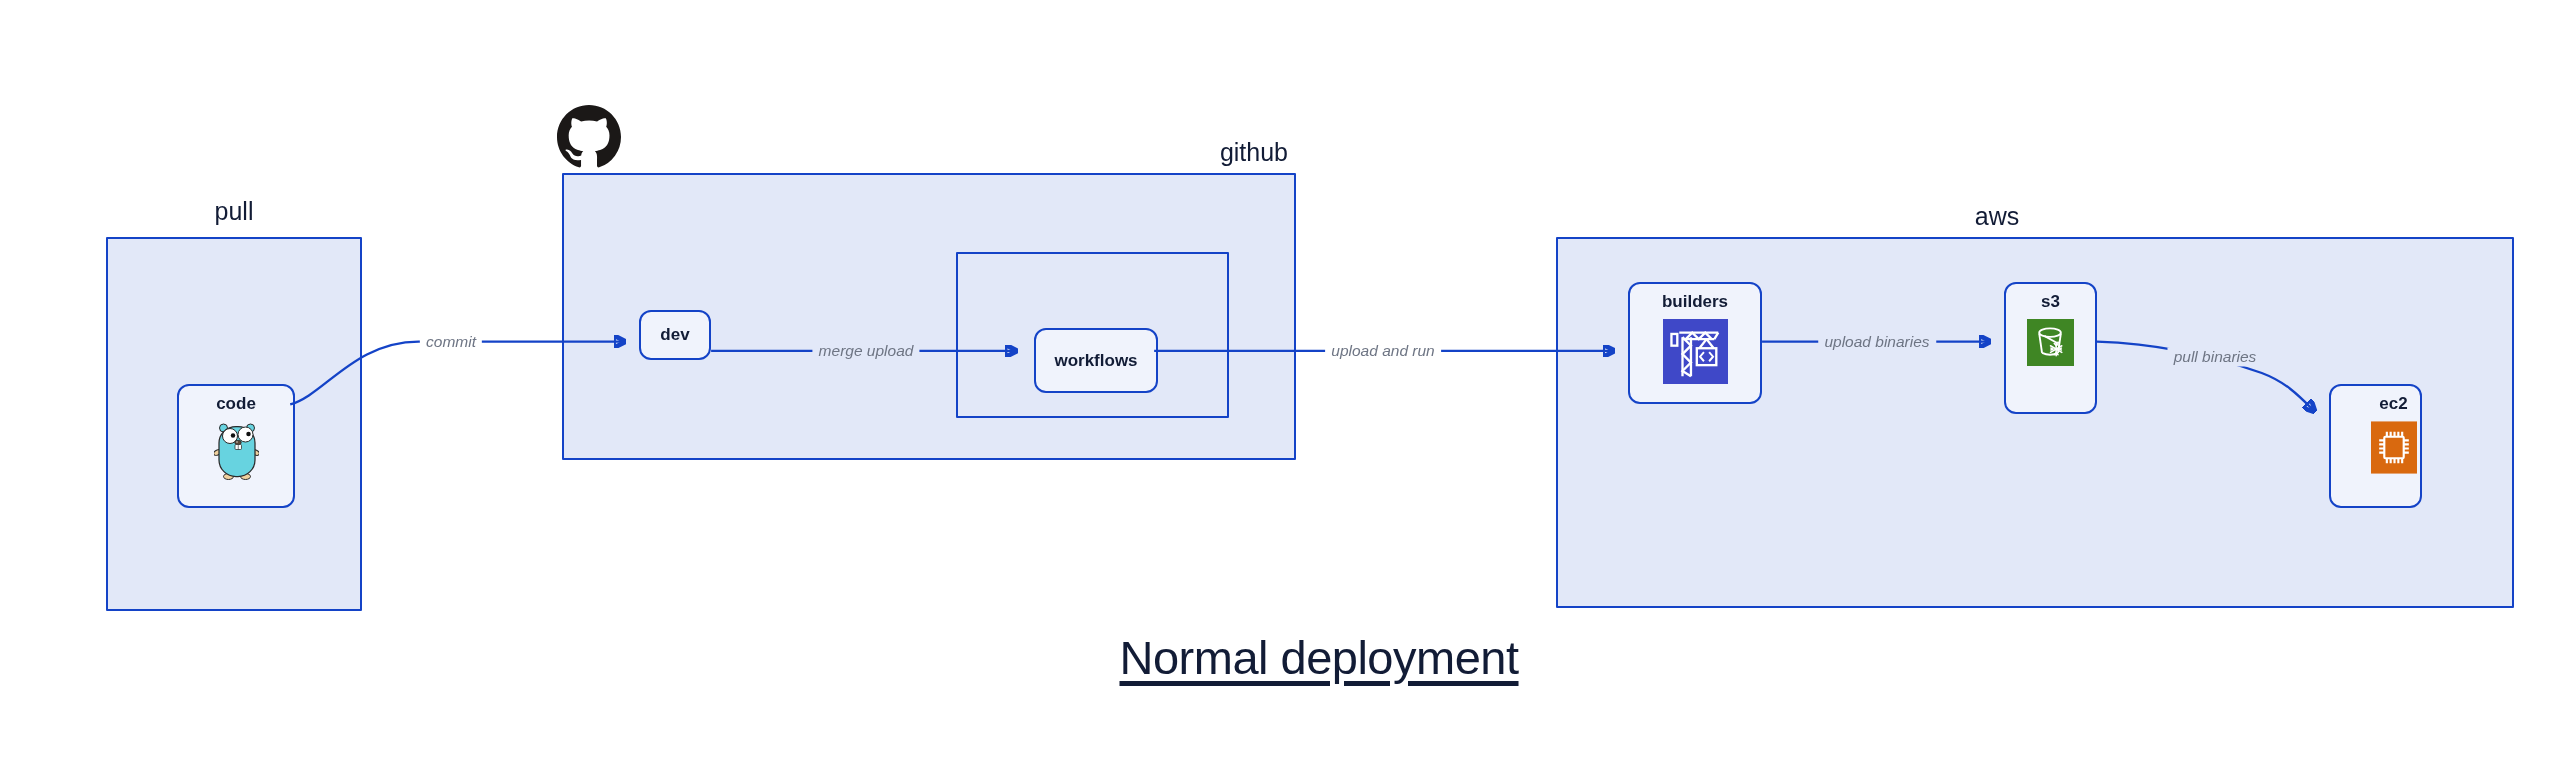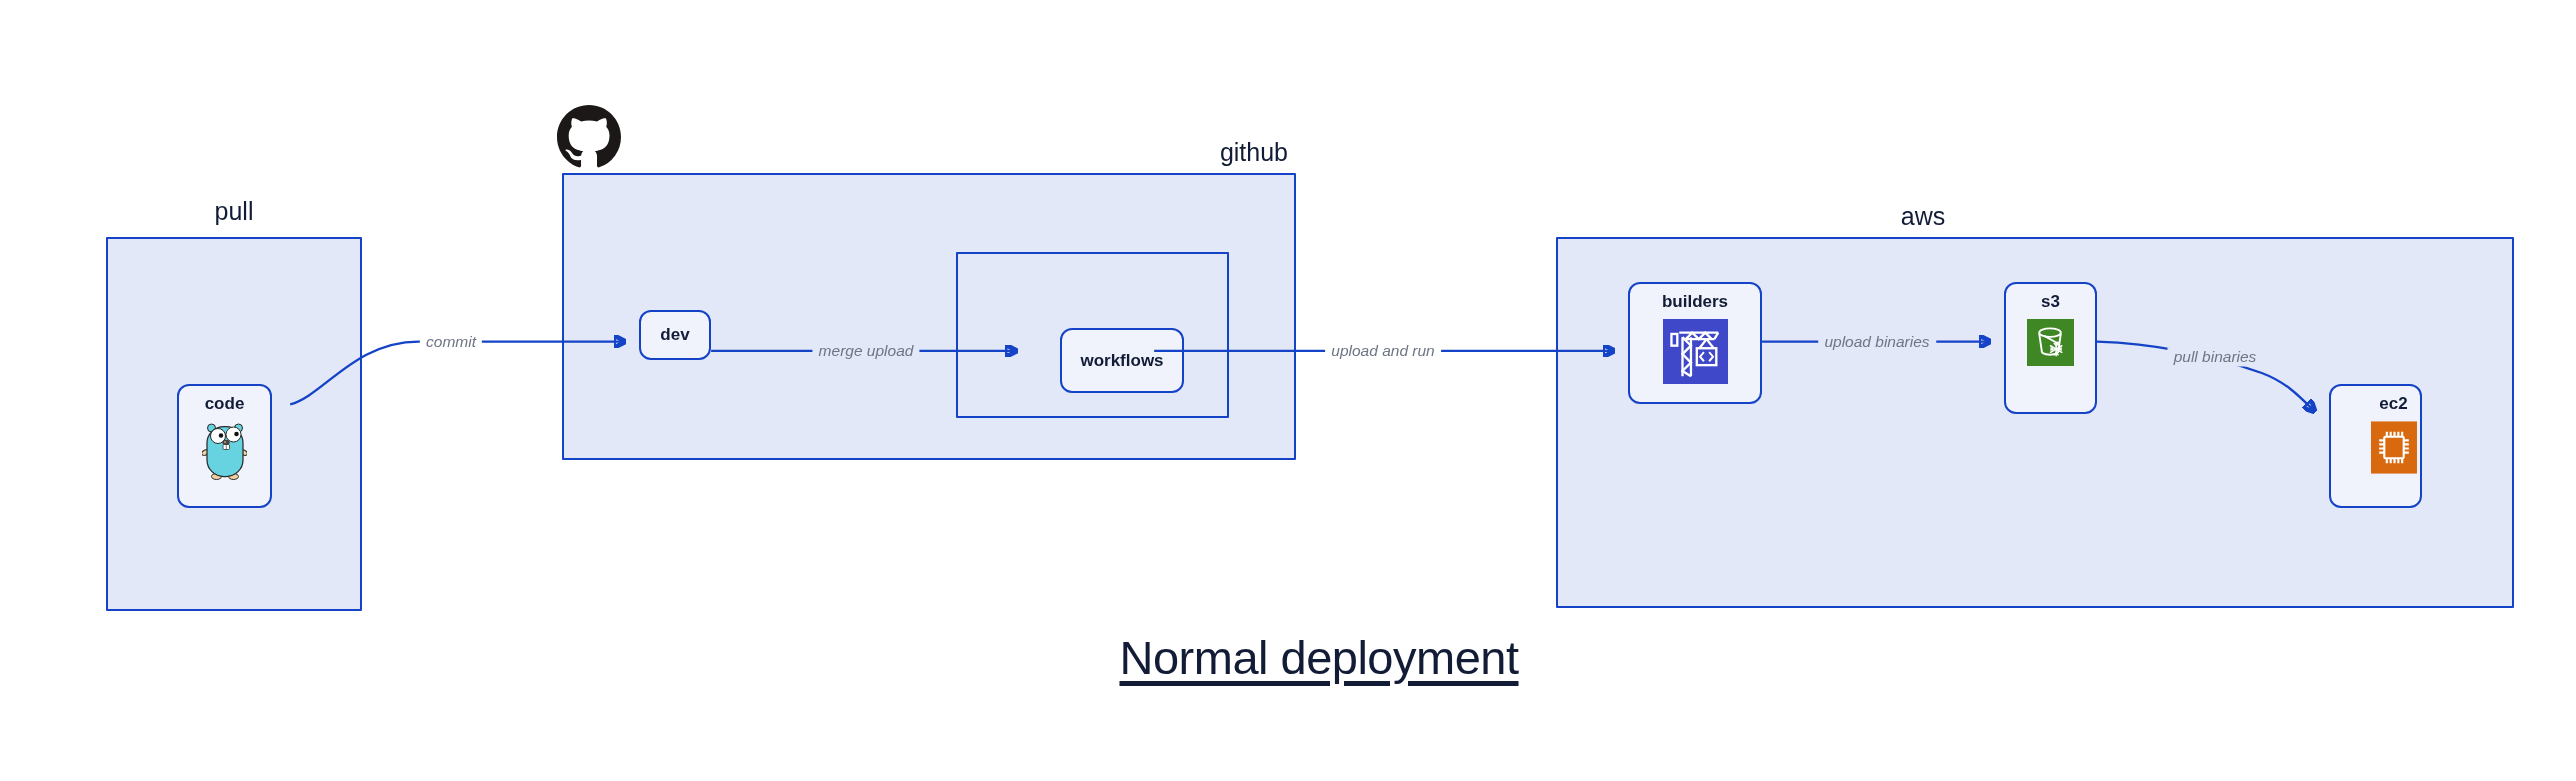--- a/index.html
+++ b/index.html
@@ -82,34 +82,34 @@
   .icon-svg{display:block;}
 </style>
 </head>
 <body>
 
 <div id="canvas">
 
   <div class="group-label" style="left:234px;top:197px;transform:translateX(-50%);">pull</div>
   <div class="group-label" style="left:1288px;top:138px;transform:translateX(-100%);">github</div>
   <div class="group-label" style="left:1092px;top:217px;transform:translateX(-50%);">master</div>
-  <div class="group-label" style="left:1923px;top:202px;transform:translateX(-50%);">aws</div>
+  <div class="group-label" style="left:1997px;top:202px;transform:translateX(-50%);">aws</div>
 
   <div class="group-box" style="left:106px;top:237px;width:256px;height:374px;"></div>
   <div class="group-box" style="left:562px;top:173px;width:734px;height:287px;"></div>
   <div class="group-box" style="left:956px;top:252px;width:273px;height:166px;"></div>
   <div class="group-box" style="left:1556px;top:237px;width:958px;height:371px;"></div>
 
   <div style="position:absolute;left:556px;top:105px;width:66px;height:64px;z-index:4;">
     <svg class="icon-svg" width="66" height="64" viewBox="0 0 16 16">
       <path fill="#1b1817" d="M8 0C3.58 0 0 3.58 0 8c0 3.54 2.29 6.53 5.47 7.59.4.07.55-.17.55-.38 0-.19-.01-.82-.01-1.49-2.01.37-2.53-.49-2.69-.94-.09-.23-.48-.94-.82-1.13-.28-.15-.68-.52-.01-.53.63-.01 1.08.58 1.23.82.72 1.21 1.87.87 2.33.66.07-.52.28-.87.51-1.07-1.78-.2-3.64-.89-3.64-3.95 0-.87.31-1.59.82-2.15-.08-.2-.36-1.02.08-2.12 0 0 .67-.21 2.2.82.64-.18 1.32-.27 2-.27s1.36.09 2 .27c1.53-1.04 2.2-.82 2.2-.82.44 1.1.16 1.92.08 2.12.51.56.82 1.27.82 2.15 0 3.07-1.87 3.75-3.65 3.95.29.25.54.73.54 1.48 0 1.07-.01 1.93-.01 2.2 0 .21.15.46.55.38A8.01 8.01 0 0 0 16 8c0-4.42-3.58-8-8-8z"></path>
     </svg>
   </div>
 
-  <div class="node-box icon-node" style="left:177px;top:384px;width:95px;height:124px;">
+  <div class="node-box icon-node" style="left:177px;top:384px;width:118px;height:124px;">
     <div class="node-label">code</div>
     <div>
       <svg class="icon-svg" width="45" height="60" viewBox="0 0 90 118">
         <ellipse cx="7" cy="62" rx="8" ry="5" fill="#efd09e" stroke="#2a2a2a" stroke-width="2" transform="rotate(-25 7 62)"></ellipse>
         <ellipse cx="83" cy="62" rx="8" ry="5" fill="#efd09e" stroke="#2a2a2a" stroke-width="2" transform="rotate(25 83 62)"></ellipse>
         <ellipse cx="29" cy="110" rx="10" ry="6" fill="#efd09e" stroke="#2a2a2a" stroke-width="2"></ellipse>
         <ellipse cx="63" cy="110" rx="10" ry="6" fill="#efd09e" stroke="#2a2a2a" stroke-width="2"></ellipse>
         <circle cx="19" cy="13" r="8" fill="#67d3e0" stroke="#2a2a2a" stroke-width="2"></circle>
         <circle cx="73" cy="13" r="8" fill="#67d3e0" stroke="#2a2a2a" stroke-width="2"></circle>
         <rect x="10" y="10" width="72" height="100" rx="34" ry="33" fill="#67d3e0" stroke="#2a2a2a" stroke-width="2.5"></rect>
@@ -122,21 +122,21 @@
         <rect x="42" y="46" width="13" height="10" rx="2" fill="#ffffff" stroke="#2a2a2a" stroke-width="1.5"></rect>
         <line x1="48.5" y1="46" x2="48.5" y2="56" stroke="#2a2a2a" stroke-width="1.2"></line>
       </svg>
     </div>
   </div>
 
   <div class="node-box text-node" style="left:639px;top:310px;width:72px;height:50px;">
     <div class="node-label">dev</div>
   </div>
 
-  <div class="node-box text-node" style="left:1060px;top:328px;width:124px;height:65px;">
+  <div class="node-box text-node" style="left:1034px;top:328px;width:124px;height:65px;">
     <div class="node-label">workflows</div>
   </div>
 
   <div class="node-box icon-node" style="left:1628px;top:282px;width:134px;height:122px;">
     <div class="node-label">builders</div>
     <div>
       <svg class="icon-svg" width="65" height="65" viewBox="0 0 100 100">
         <rect x="0" y="0" width="100" height="100" fill="#3f48c8"></rect>
         <g stroke="#ffffff" stroke-width="3.6" fill="none">
           <rect x="13" y="23" width="9" height="18"></rect>

